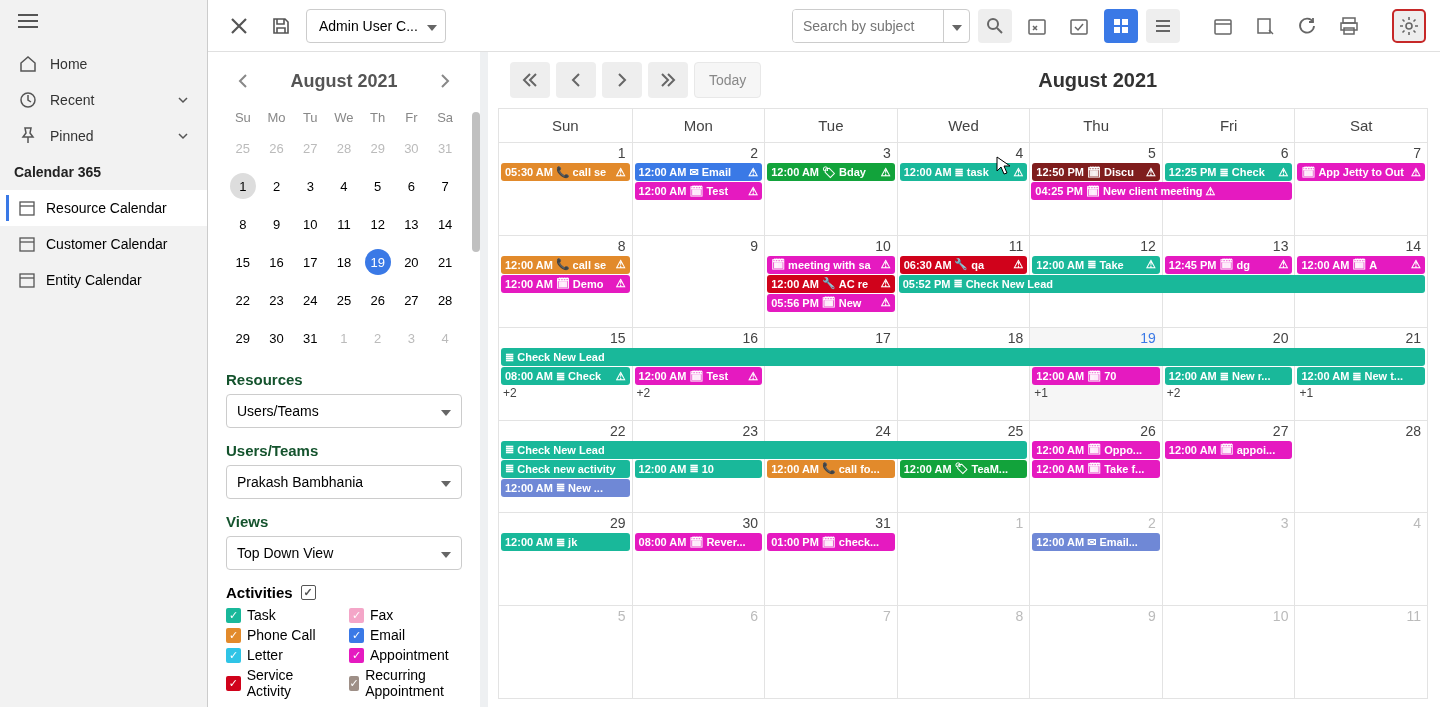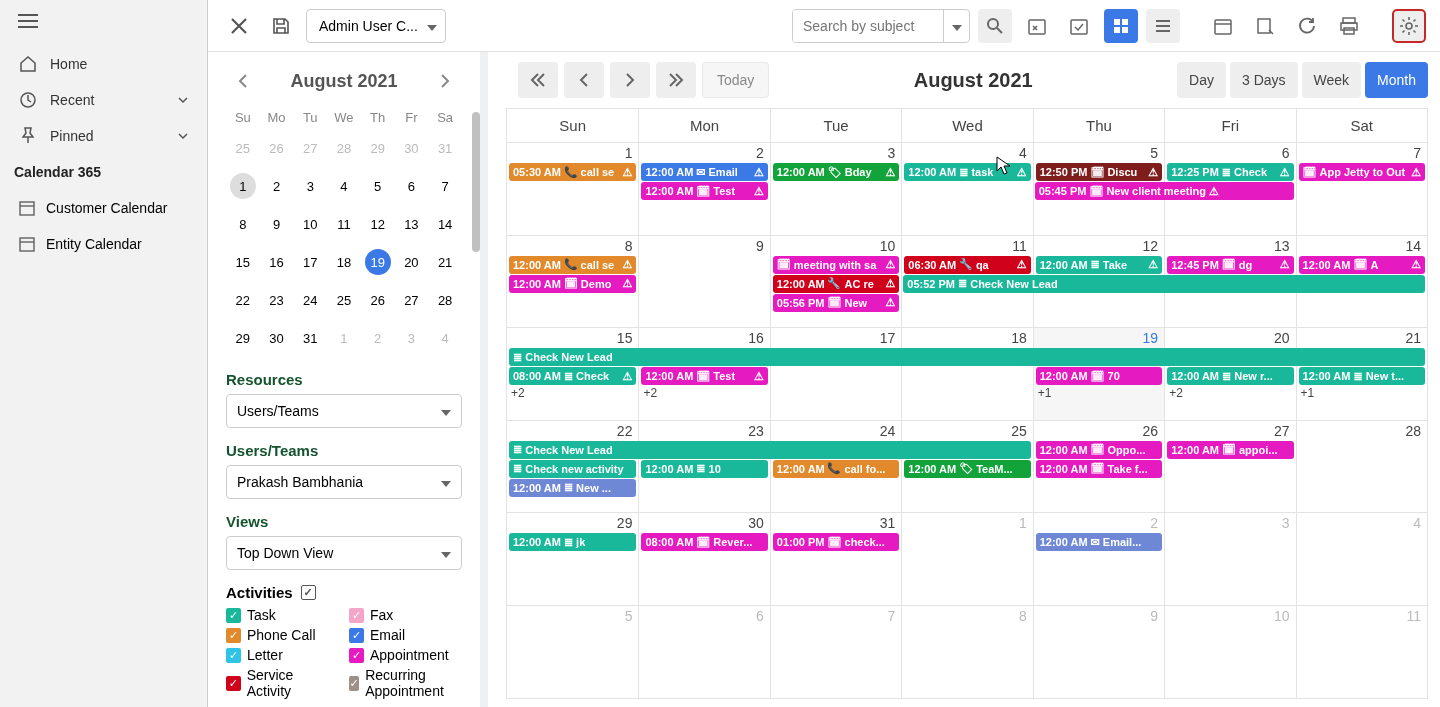--- a/index.html
+++ b/index.html
@@ -34,21 +34,21 @@
 .mini-cal td.dim { color: #bbb; }
 .mini-cal td .c { display: inline-flex; width: 26px; height: 26px; border-radius: 50%; align-items: center; justify-content: center; }
 .mini-cal td.selday .c { background: #ddd; }
 .mini-cal td.today .c { background: #3a79e6; color: #fff; }
 .panel-label { font-size: 15px; font-weight: 600; margin: 14px 0 6px; color: #14532d; }
 .panel-select { width: 100%; border: 1px solid #ccc; border-radius: 4px; height: 34px; display: flex; align-items: center; justify-content: space-between; padding: 0 10px; font-size: 14px; }
 .act-head { display: flex; align-items: center; gap: 8px; font-size: 15px; font-weight: 600; margin: 14px 0 6px; }
 .act-grid { display: grid; grid-template-columns: 1fr 1fr; gap: 4px 10px; font-size: 14px; }
 .act-item { display: flex; align-items: center; gap: 6px; }
 .chk { width: 15px; height: 15px; border-radius: 2px; display: inline-flex; align-items: center; justify-content: center; color: #fff; font-size: 11px; }
-.calendar-area { flex: 1; display: flex; flex-direction: column; overflow: hidden; padding-left:10px;margin-left:8px;}
+.calendar-area { flex: 1; display: flex; flex-direction: column; overflow: hidden; padding-left:10px;}
 .cal-top { height: 56px; display: flex; align-items: center; padding: 0 12px; gap: 6px; }
 .nav-btn { width: 40px; height: 36px; background: #eee; border-radius: 4px; display: flex; align-items: center; justify-content: center; cursor: pointer; color: #666; }
 .today-btn { height: 36px; padding: 0 14px; background: #f6f6f6; border-radius: 4px; display: flex; align-items: center; font-size: 14px; color: #888; border:1px solid #e8e8e8;}
 .cal-title { flex: 1; text-align: center; font-size: 20px; font-weight: 600; color: #333; }
 .view-btn { height: 36px; padding: 0 12px; background: #eee; border-radius: 4px; display: flex; align-items: center; font-size: 14px; color: #444; cursor: pointer; }
 .view-btn.active { background: #3a79e6; color: #fff; }
 .cal-grid { flex:1; border:1px solid #e3e3e3; margin:0 12px 8px 0; display:flex; flex-direction:column;}
 .dow-row { display:grid; grid-template-columns:repeat(7,1fr); border-bottom:1px solid #e3e3e3;}
 .dow-row div{ text-align:center; padding:8px 0; font-size:15px; color:#444; border-left:1px solid #e3e3e3;}
 .dow-row div:first-child{border-left:none;}
@@ -102,20 +102,27 @@
           <path d="M7 2h6l-1 5 3 4H5l3-4z M10 11v6" fill="none" stroke="#555" stroke-width="1.5"></path>
         </svg>
         <span>Pinned</span>
         <svg class="chev" width="12" height="12" viewBox="0 0 12 12">
           <path d="M2 4l4 4 4-4" fill="none" stroke="#555" stroke-width="1.5"></path>
         </svg>
       </div>
     </div>
   <div class="nav-section-title">Calendar 365</div>
   <div id="nav-tabs">
+      <div class="nav-tab active">
+        <svg width="18" height="18" viewBox="0 0 18 18">
+          <rect x="2" y="3" width="14" height="13" fill="none" stroke="#555" stroke-width="1.3"></rect>
+          <path d="M2 7h14" stroke="#555" stroke-width="1.3"></path>
+        </svg>
+        <span>Resource Calendar</span>
+      </div>
       <div class="nav-tab">
         <svg width="18" height="18" viewBox="0 0 18 18">
           <rect x="2" y="3" width="14" height="13" fill="none" stroke="#555" stroke-width="1.3"></rect>
           <path d="M2 7h14" stroke="#555" stroke-width="1.3"></path>
         </svg>
         <span>Customer Calendar</span>
       </div>
       <div class="nav-tab">
         <svg width="18" height="18" viewBox="0 0 18 18">
           <rect x="2" y="3" width="14" height="13" fill="none" stroke="#555" stroke-width="1.3"></rect>
@@ -375,26 +382,20 @@
               <path d="M2 1l6 6-6 6" fill="none" stroke="#666" stroke-width="2"></path>
             </svg>
           </div>
         <div class="nav-btn">
             <svg width="16" height="14" viewBox="0 0 16 14">
               <path d="M2 1l6 6-6 6M8 1l6 6-6 6" fill="none" stroke="#666" stroke-width="2"></path>
             </svg>
           </div>
         <div class="today-btn">Today</div>
         <div class="cal-title">August 2021</div>
-        <div id="view-btns" style="display:flex;gap:4px;">
-            <div class="view-btn">Day</div>
-            <div class="view-btn">3 Days</div>
-            <div class="view-btn">Week</div>
-            <div class="view-btn active">Month</div>
-          </div>
       </div>
       <div class="cal-grid">
         <div class="dow-row" id="dow-row">
             <div>Sun</div>
             <div>Mon</div>
             <div>Tue</div>
             <div>Wed</div>
             <div>Thu</div>
             <div>Fri</div>
             <div>Sat</div>
@@ -437,21 +438,21 @@
                 <div class="evwrap">
                   <div class="ev" style="background: rgb(25, 184, 154);"><b>12:25 PM</b> <span>≣</span> Check<span class="al">⚠</span></div>
                 </div>
               </div>
               <div class="day">
                 <div class="dnum">7</div>
                 <div class="evwrap">
                   <div class="ev" style="background: rgb(229, 26, 192);"><span>🗓</span> App Jetty to Out<span class="al">⚠</span></div>
                 </div>
               </div>
-              <div class="span-ev" style="background: rgb(229, 26, 192); left: calc(57.1429% + 2px); right: calc(14.2857% + 2px); top: 39px;"><b>05:45 PM</b> <span>🗓</span> New client meeting<span class="al">⚠</span></div>
+              <div class="span-ev" style="background: rgb(229, 26, 192); left: calc(57.1429% + 2px); right: calc(14.2857% + 2px); top: 39px;"><b>04:25 PM</b> <span>🗓</span> New client meeting<span class="al">⚠</span></div>
             </div>
             <div class="week">
               <div class="day">
                 <div class="dnum">8</div>
                 <div class="evwrap">
                   <div class="ev" style="background: rgb(226, 138, 43);"><b>12:00 AM</b> <span>📞</span> call se<span class="al">⚠</span></div>
                   <div class="ev" style="background: rgb(229, 26, 192);"><b>12:00 AM</b> <span>🗓</span> Demo<span class="al">⚠</span></div>
                 </div>
               </div>
               <div class="day">

